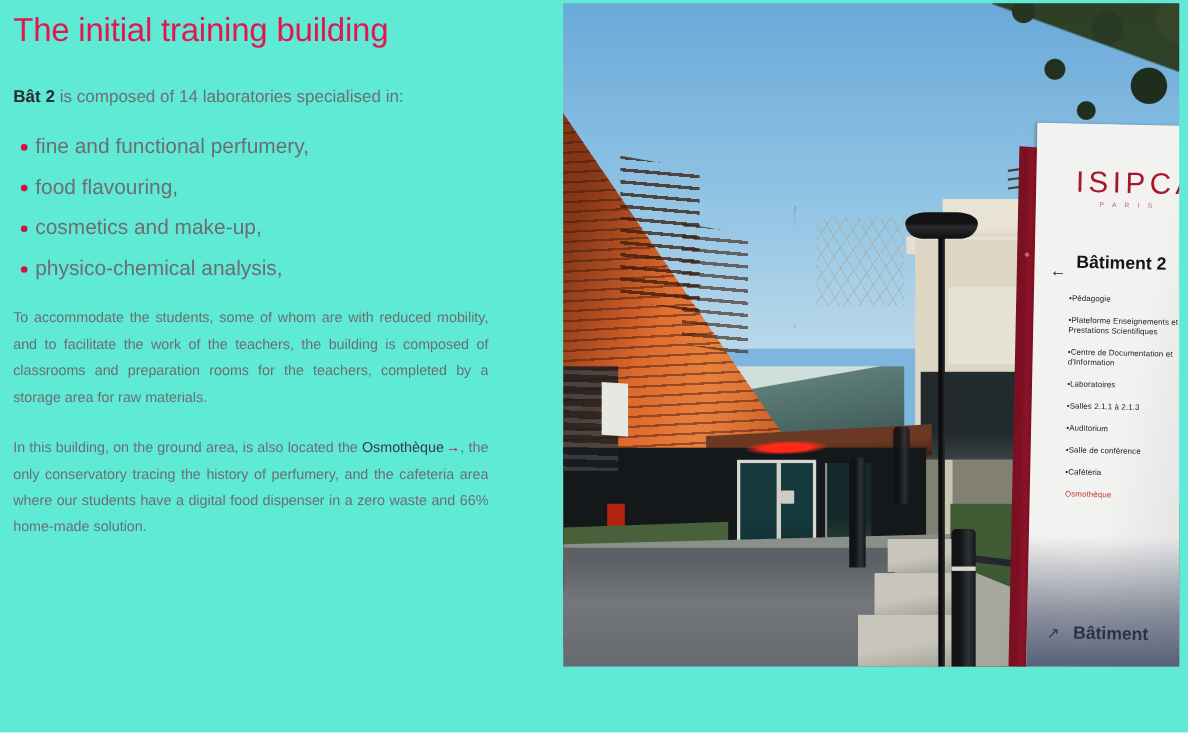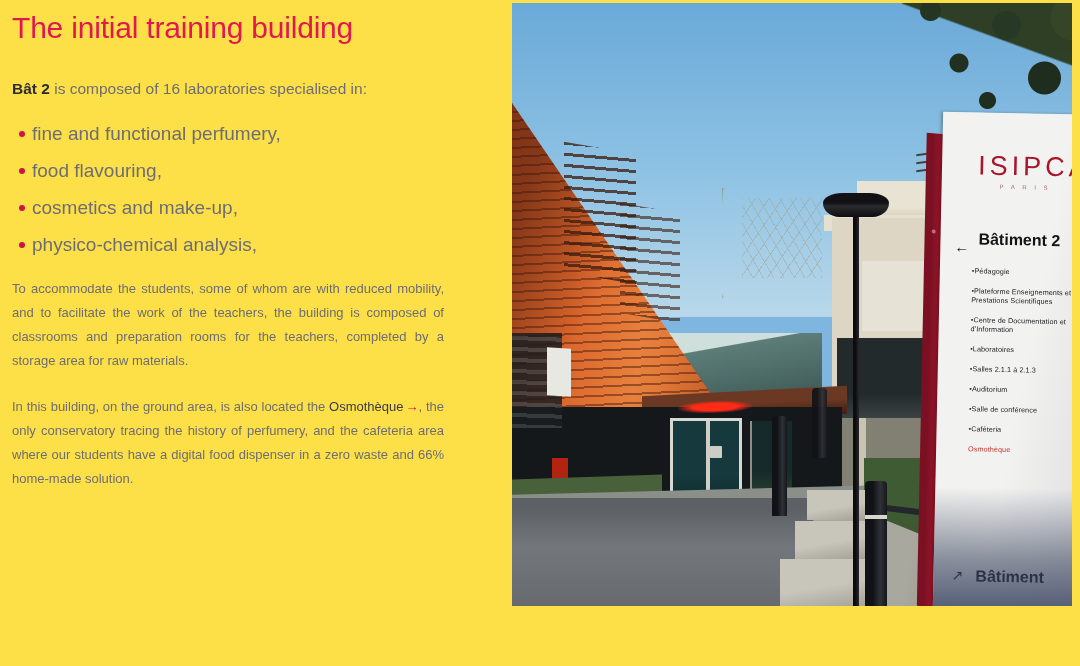--- a/index.html
+++ b/index.html
@@ -6,21 +6,21 @@
   html, body {
     margin: 0; padding: 0;
     width: 1080px; height: 666px;
     background: #ffffff;
     font-family: "Liberation Sans", sans-serif;
     overflow: hidden;
   }
   .page {
     position: relative;
     width: 1080px; height: 666px;
-    background: #fde047;
+    background: #5eead4;
   }
 
   
   .text-col {
     position: absolute;
     left: 12px; top: 0px;
     width: 432px;
   }
   .page-title {
     margin: 0;
@@ -529,21 +529,21 @@
 </head>
 <body>
 
 <div class="page">
 
   <div class="text-col">
 
     <h1 class="page-title">The initial training building</h1>
 
     <p class="intro">
-      <b>Bât 2</b><span> is composed of 16 laboratories specialised in:</span>
+      <b>Bât 2</b><span> is composed of 14 laboratories specialised in:</span>
     </p>
 
     <ul class="lab-list">
       <li>fine and functional perfumery,</li>
       <li>food flavouring,</li>
       <li>cosmetics and make-up,</li>
       <li>physico-chemical analysis,</li>
     </ul>
 
     <p class="body-par">To accommodate the students, some of whom are with reduced mobility, and to facilitate the work of the teachers, the building is composed of classrooms and preparation rooms for the teachers, completed by a storage area for raw materials.</p>

